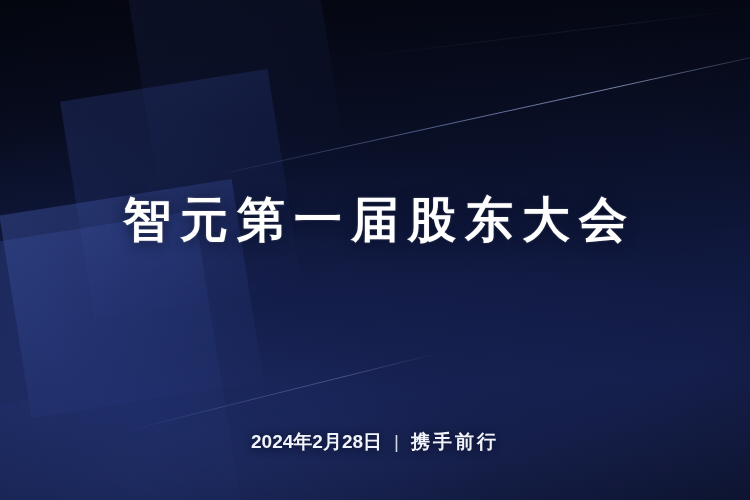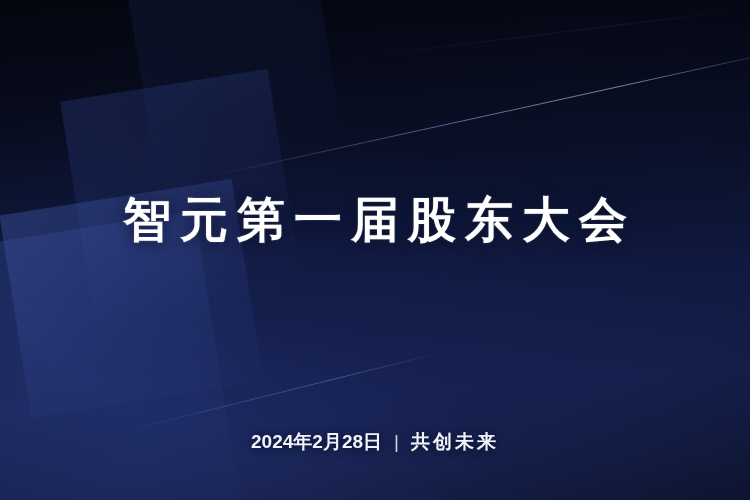--- a/index.html
+++ b/index.html
@@ -201,17 +201,17 @@
   <div class="streak streak-2"></div>
 
   <div class="vignette"></div>
 
   <div class="content">
 
     <div class="main-title">智元第一届股东大会</div>
 
 
     <div class="footer">
-      <span>2024年2月28日</span><span class="sep">|</span><span class="cn">共创未来</span>
+      <span>2024年2月28日</span><span class="sep">|</span><span class="cn">携手前行</span>
     </div>
 
   </div>
 </div>
 
 </body></html>

